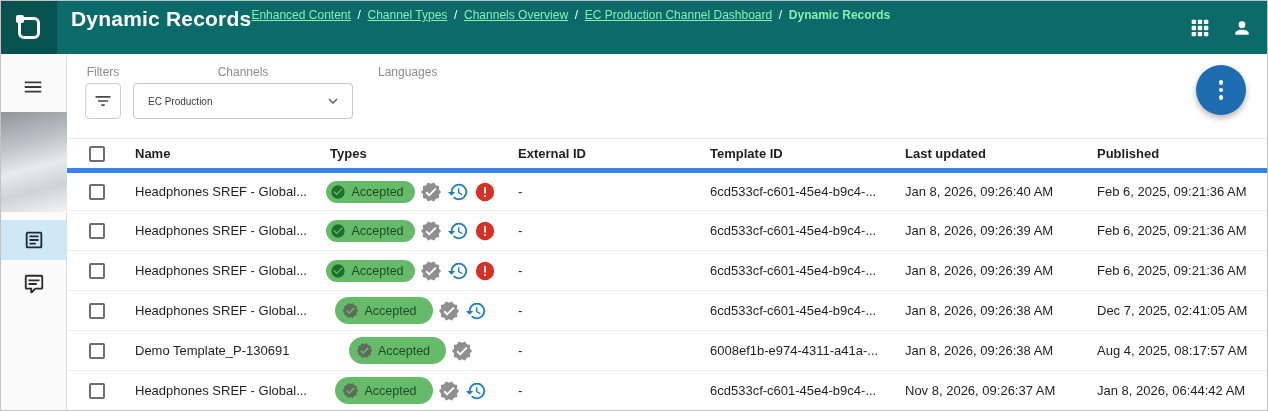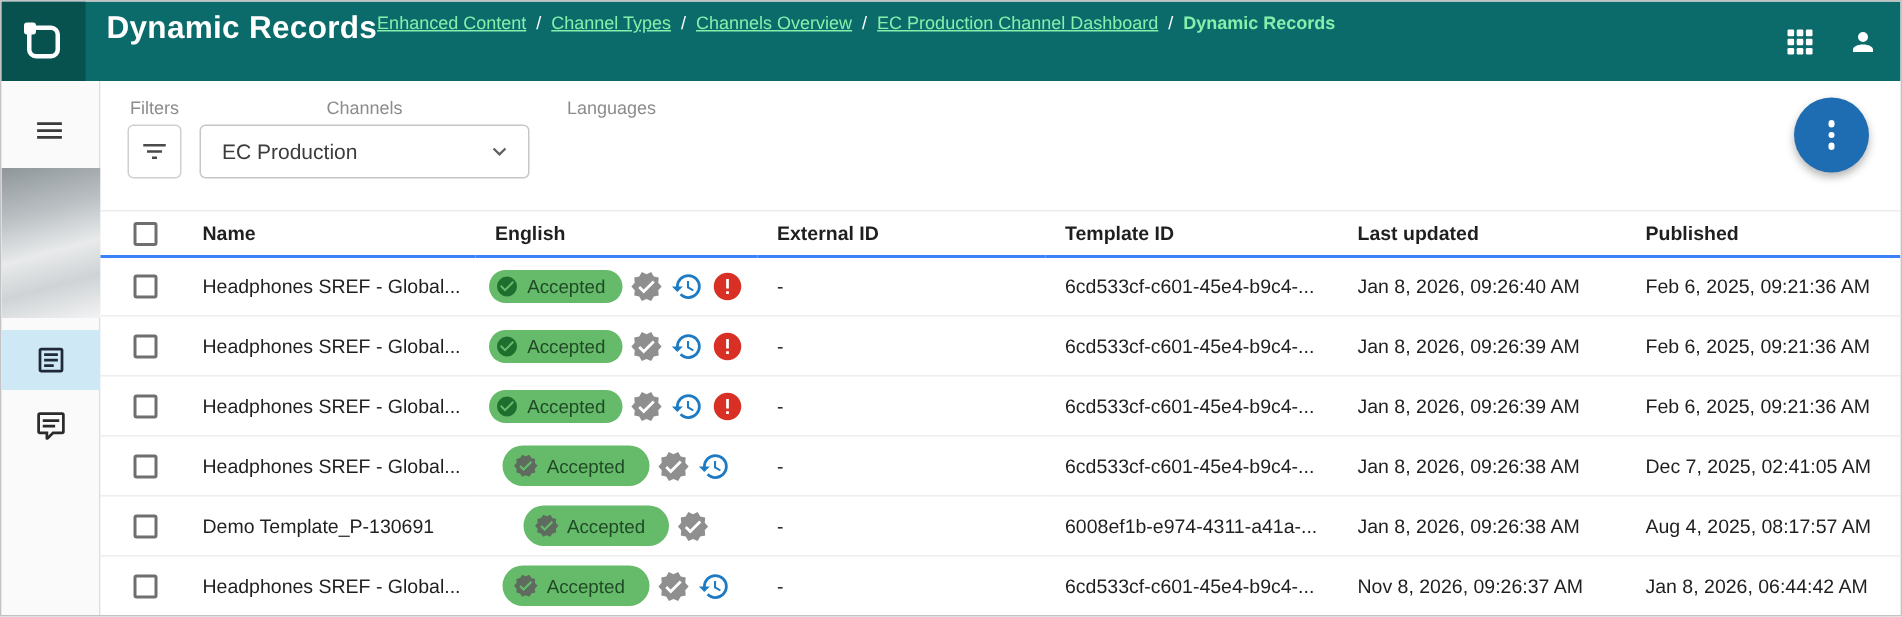--- a/index.html
+++ b/index.html
@@ -42,36 +42,36 @@
   
   .filterbar { position:relative; height:89px; padding:12px 0 0 18px; display:flex; align-items:flex-start; gap:12px; }
   .fgroup { display:flex; flex-direction:column; align-items:center; }
   .fgroup.lang { margin-left:13px; }
   .field-label { font-size:12px; color:#8c8c8c; line-height:12px; margin-bottom:5px; }
   .filter-btn { margin-top:0; width:36px; height:36px; border:1px solid #cfcfcf; border-radius:4px; background:#fff;
     display:flex; align-items:center; justify-content:center; cursor:pointer; }
   .filter-btn svg { width:20px; height:20px; }
   .select-box { width:220px; height:36px; border:1px solid #c6c6c6; border-radius:4px; background:#fff;
     display:flex; align-items:center; justify-content:space-between; padding:0 10px 0 14px; cursor:pointer; }
-  .select-value { font-size:14px; color:#3c3c3c; }
+  .select-value { font-size:10px; color:#3c3c3c; }
   .select-left { display:flex; align-items:center; gap:8px; }
   .select-right { display:flex; align-items:center; gap:4px; }
   .chev svg { width:18px; height:18px; display:block; }
   .lang-chip { background:#e4e4e4; border:1px solid #d7d7d7; border-radius:3px; font-size:10px; font-weight:700;
     color:#4a4a4a; padding:2px 4px; line-height:10px; }
   .lang-code { font-size:13px; color:#9e9e9e; }
   .fab { position:absolute; right:21px; top:11px; width:50px; height:50px; border-radius:50%; border:none;
     background:#1e6db3; box-shadow:0 3px 6px rgba(0,0,0,.3); cursor:pointer;
     display:flex; flex-direction:column; align-items:center; justify-content:center; gap:3px; }
   .fab i { width:4.5px; height:4.5px; border-radius:50%; background:#fff; display:block; }
 
   
   table { width:100%; border-collapse:collapse; table-layout:fixed; border-top:1px solid #ececec; }
   th { text-align:left; font-size:13px; font-weight:700; color:#1f1f1f; padding:6px 13px; height:29px;
-       border-bottom:2px solid #3b82f6; white-space:nowrap; overflow:hidden; cursor:pointer; }
+       border-bottom:5px solid #3b82f6; white-space:nowrap; overflow:hidden; cursor:pointer; }
   td { font-size:13px; color:#1f1f1f; padding:0 13px; height:40px; border-bottom:1px solid #ededed;
        white-space:nowrap; overflow:hidden; }
   .cb-cell { padding-left:22px; }
   .checkbox { width:16px; height:16px; border:2px solid #6f6f6f; border-radius:2px; display:inline-block;
        background:#fff; vertical-align:middle; cursor:pointer; }
   .status-wrap { display:flex; align-items:center; gap:5px;justify-content:center; }
   .badge { display:inline-flex; align-items:center; gap:5px; background:#66bb6a; color:#204a26;
        border-radius:12px; padding:3px 11px 3px 4px; font-size:12.5px; font-weight:400; line-height:16px; }
   .badge-lg { padding:5px 16px 5px 7px; border-radius:14px; }
   .badge-ic svg { width:16px; height:16px; display:block; }
@@ -179,21 +179,21 @@
             <col style="width:188px">
           <col style="width:192px">
             <col style="width:195px">
             <col style="width:192px">
             <col>
         </colgroup>
         <thead>
           <tr>
             <th class="cb-cell"><span class="checkbox"></span></th>
           <th>Name</th>
-              <th>English</th>
+              <th>Types</th>
               <th>External ID</th>
               <th>Template ID</th>
               <th>Last updated</th>
               <th>Published</th>
             </tr>
         </thead>
         <tbody>
             <tr>
     <td class="cb-cell"><span class="checkbox"></span></td>
     <td>Headphones SREF - Global...</td>

